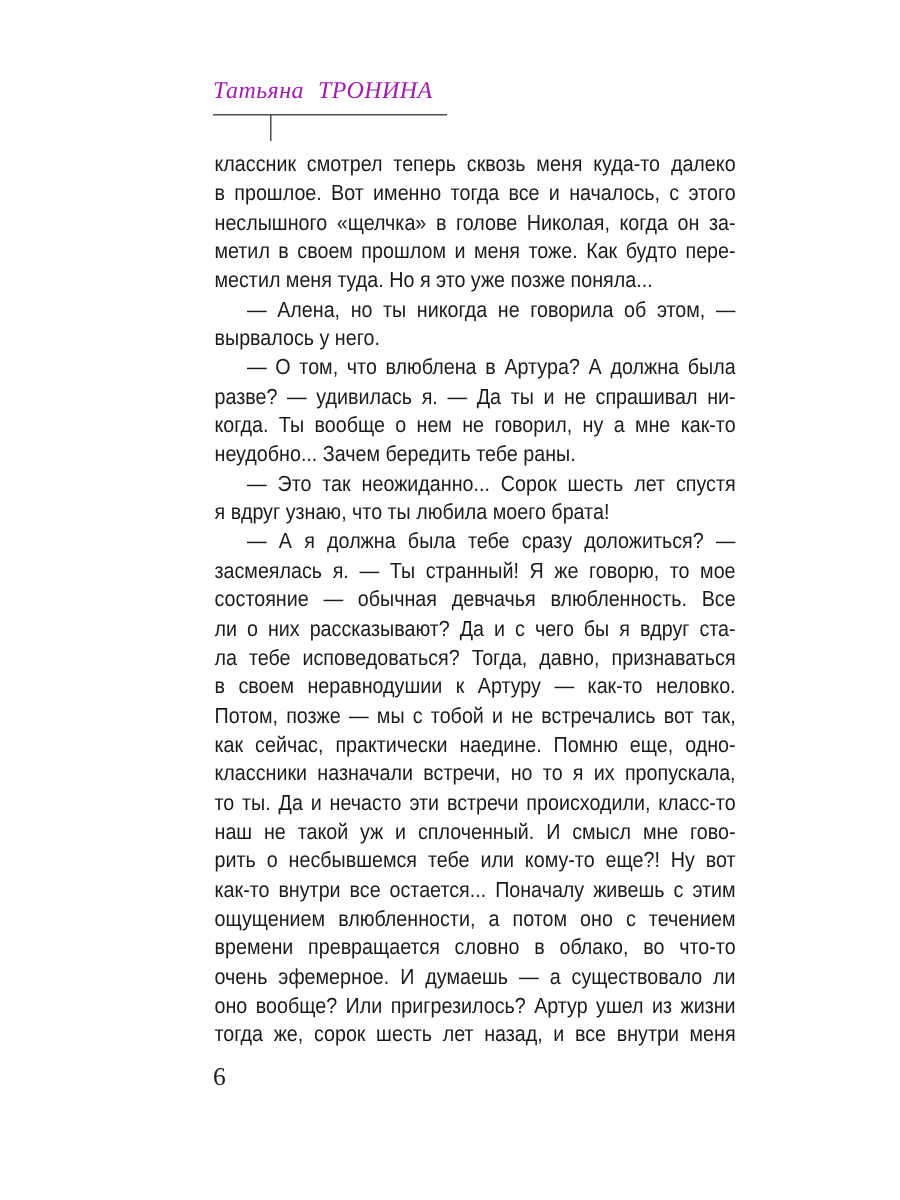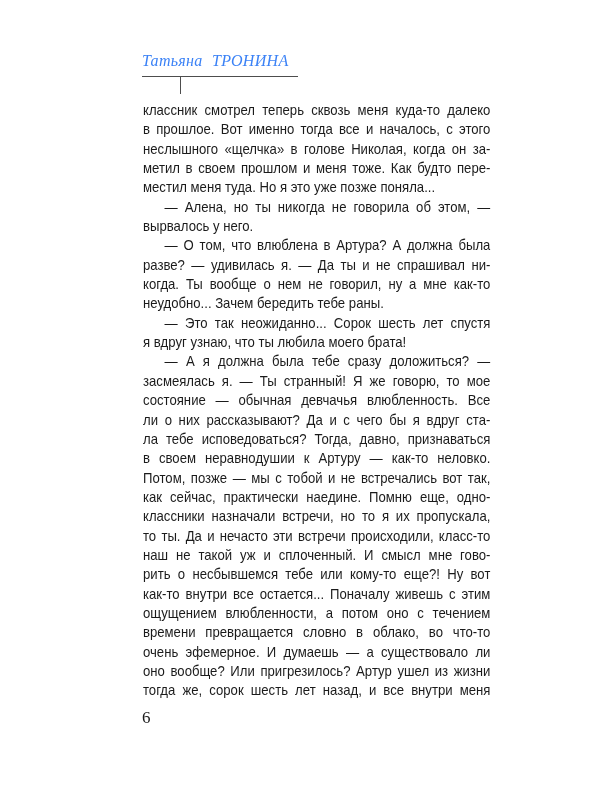--- a/index.html
+++ b/index.html
@@ -18,21 +18,21 @@
     color: #1b1b1b;
     font-family: "Liberation Sans", sans-serif;
   }
   .running-header {
     position: absolute;
     left: 142px;
     top: 52px;
     font-family: "Liberation Serif", serif;
     font-style: italic;
     font-size: 16px;
-    color: #3b82f6;
+    color: #a21caf;
     word-spacing: 5px;
     letter-spacing: 0.3px;
     white-space: nowrap;
   }
   .header-rule {
     position: absolute;
     left: 142px;
     top: 76px;
     width: 156px;
     height: 1px;

